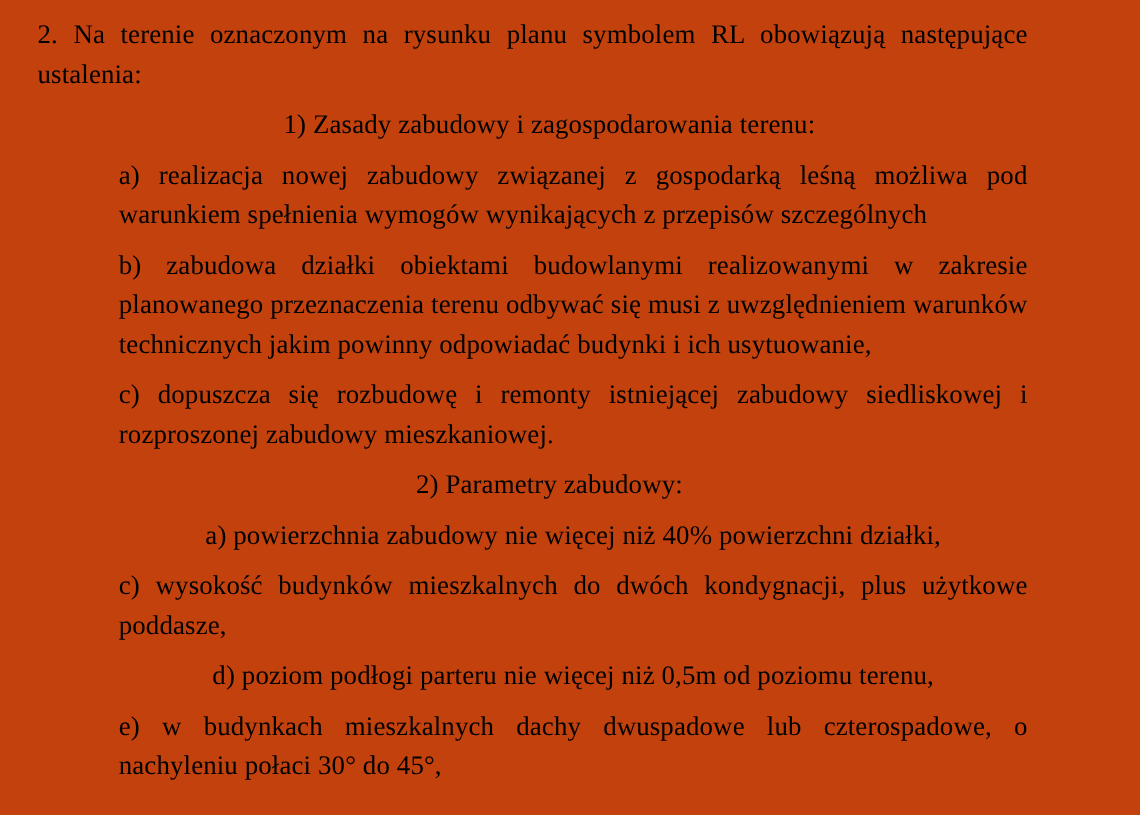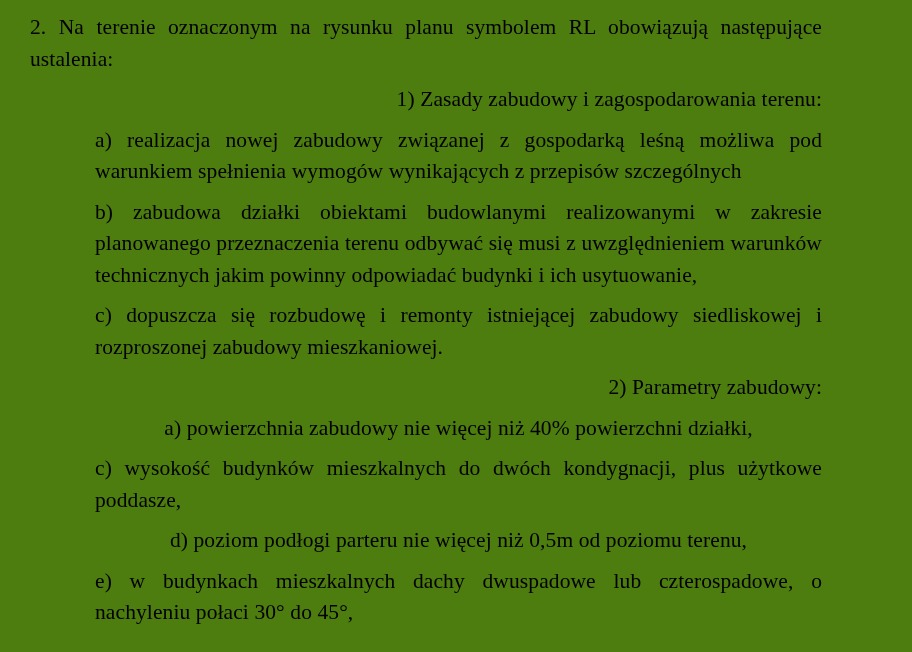--- a/index.html
+++ b/index.html
@@ -11,21 +11,21 @@
     width: 912px;
     height: 652px;
     overflow: hidden;
     font-family: "Liberation Serif", "DejaVu Serif", serif;
     color: #000000;
   }
   .page {
     position: relative;
     width: 912px;
     height: 652px;
-    background: #4d7c0f;
+    background: #c2410c;
     box-sizing: border-box;
     padding: 12px 90px 0 30px;
   }
   .doc-body {
     width: 792px;
   }
   p {
     margin: 0;
     text-align: justify;
     text-justify: inter-word;
@@ -35,21 +35,21 @@
   }
   
   .lvl-num {
     margin-left: 0;
     text-indent: 0;
   }
   
   .lvl-paren {
     margin-left: 27px;
     text-indent: 0;
-    text-align: right;
+    text-align: center;
   }
   
   .lvl-letter {
     margin-left: 65px;
     text-indent: 0;
   }
   .lvl-letter.noj {
     text-align: center;
   }
   .gap-before {

